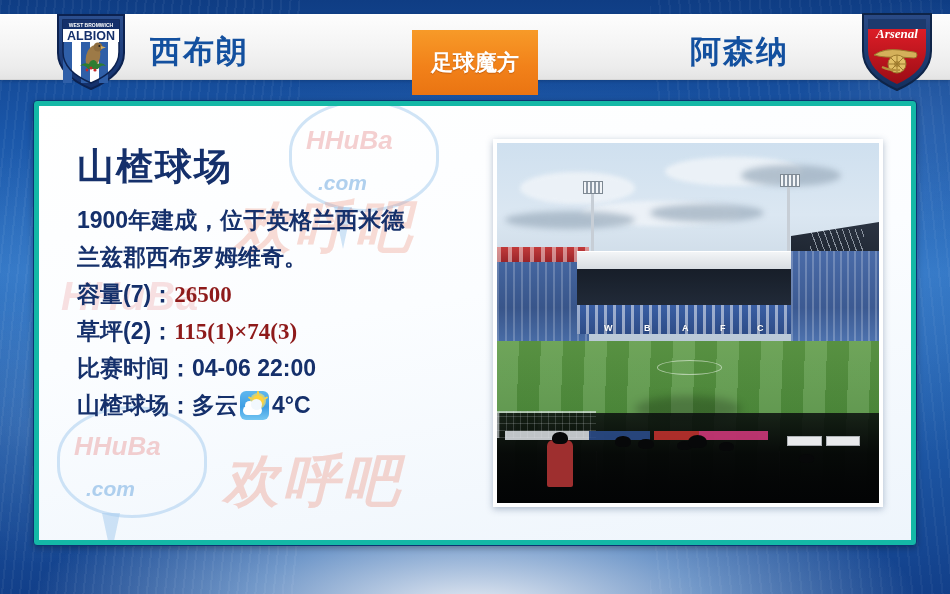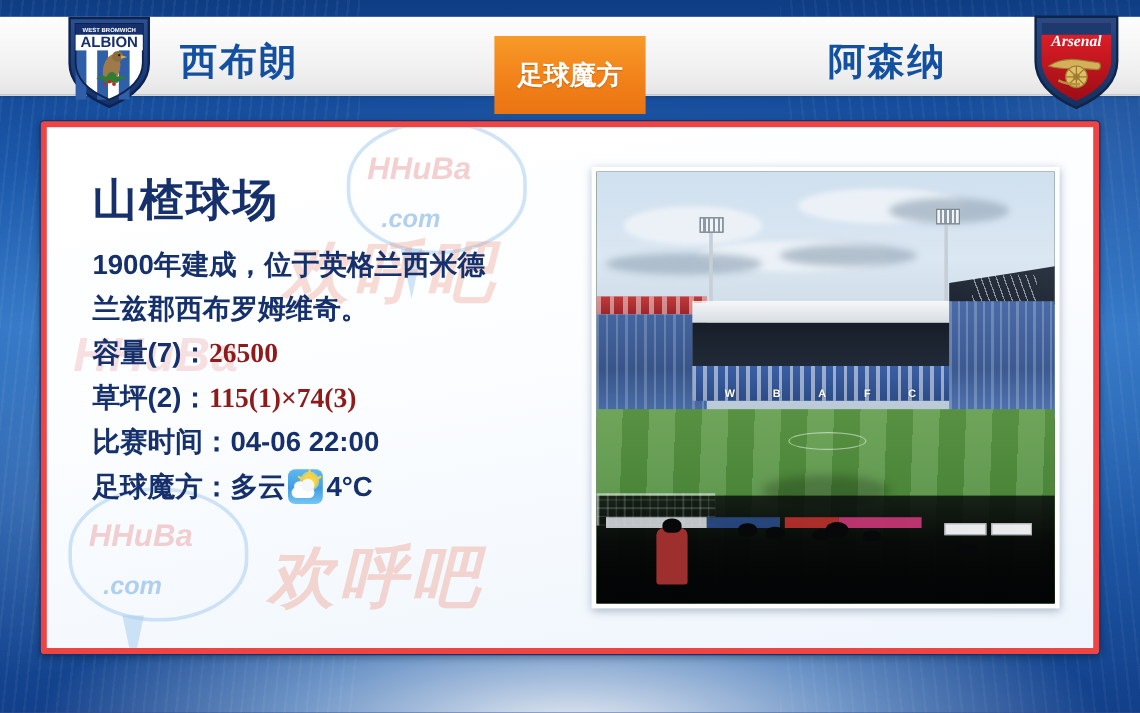--- a/index.html
+++ b/index.html
@@ -59,21 +59,21 @@
     display:flex; align-items:center; justify-content:center;
   }
   #site-logo-text {
     font-size:22px; font-weight:bold; color:#ffffff;
     letter-spacing:0px; text-shadow:0 1px 1px rgba(150,60,0,.45);
   }
 
   
   #card {
     position:absolute; left:33px; top:100px; width:884px; height:446px;
-    background:#ef4444;
+    background:#14b8a6;
     border:1px solid #0d3473;
     border-radius:4px;
     padding:5px;
     box-shadow:0 2px 6px rgba(0,0,0,.3);
   }
   #card-inner {
     position:relative; width:100%; height:100%;
     background:linear-gradient(170deg,#ffffff 0%,#fbfdff 45%,#eef5fc 100%);
     overflow:hidden;
   }
@@ -397,21 +397,21 @@
 
       <div class="info-line">
         <span>草坪(2)：</span><span class="val-red">115(1)×74(3)</span>
       </div>
 
       <div class="info-line">
         <span>比赛时间：</span><span>04-06 22:00</span>
       </div>
 
       <div class="info-line" id="weather-line">
-        <span>足球魔方：</span>
+        <span>山楂球场：</span>
           <span>多云</span>
         <span class="weather-icon">
           <span class="sun"></span>
           <span class="ray" style="left:17px;top:0px;"></span>
           <span class="ray" style="left:25px;top:5px;transform:rotate(60deg);"></span>
           <span class="ray" style="left:9px;top:5px;transform:rotate(-60deg);"></span>
           <span class="cloud"></span>
         </span>
         <span>4°C</span>
       </div>

